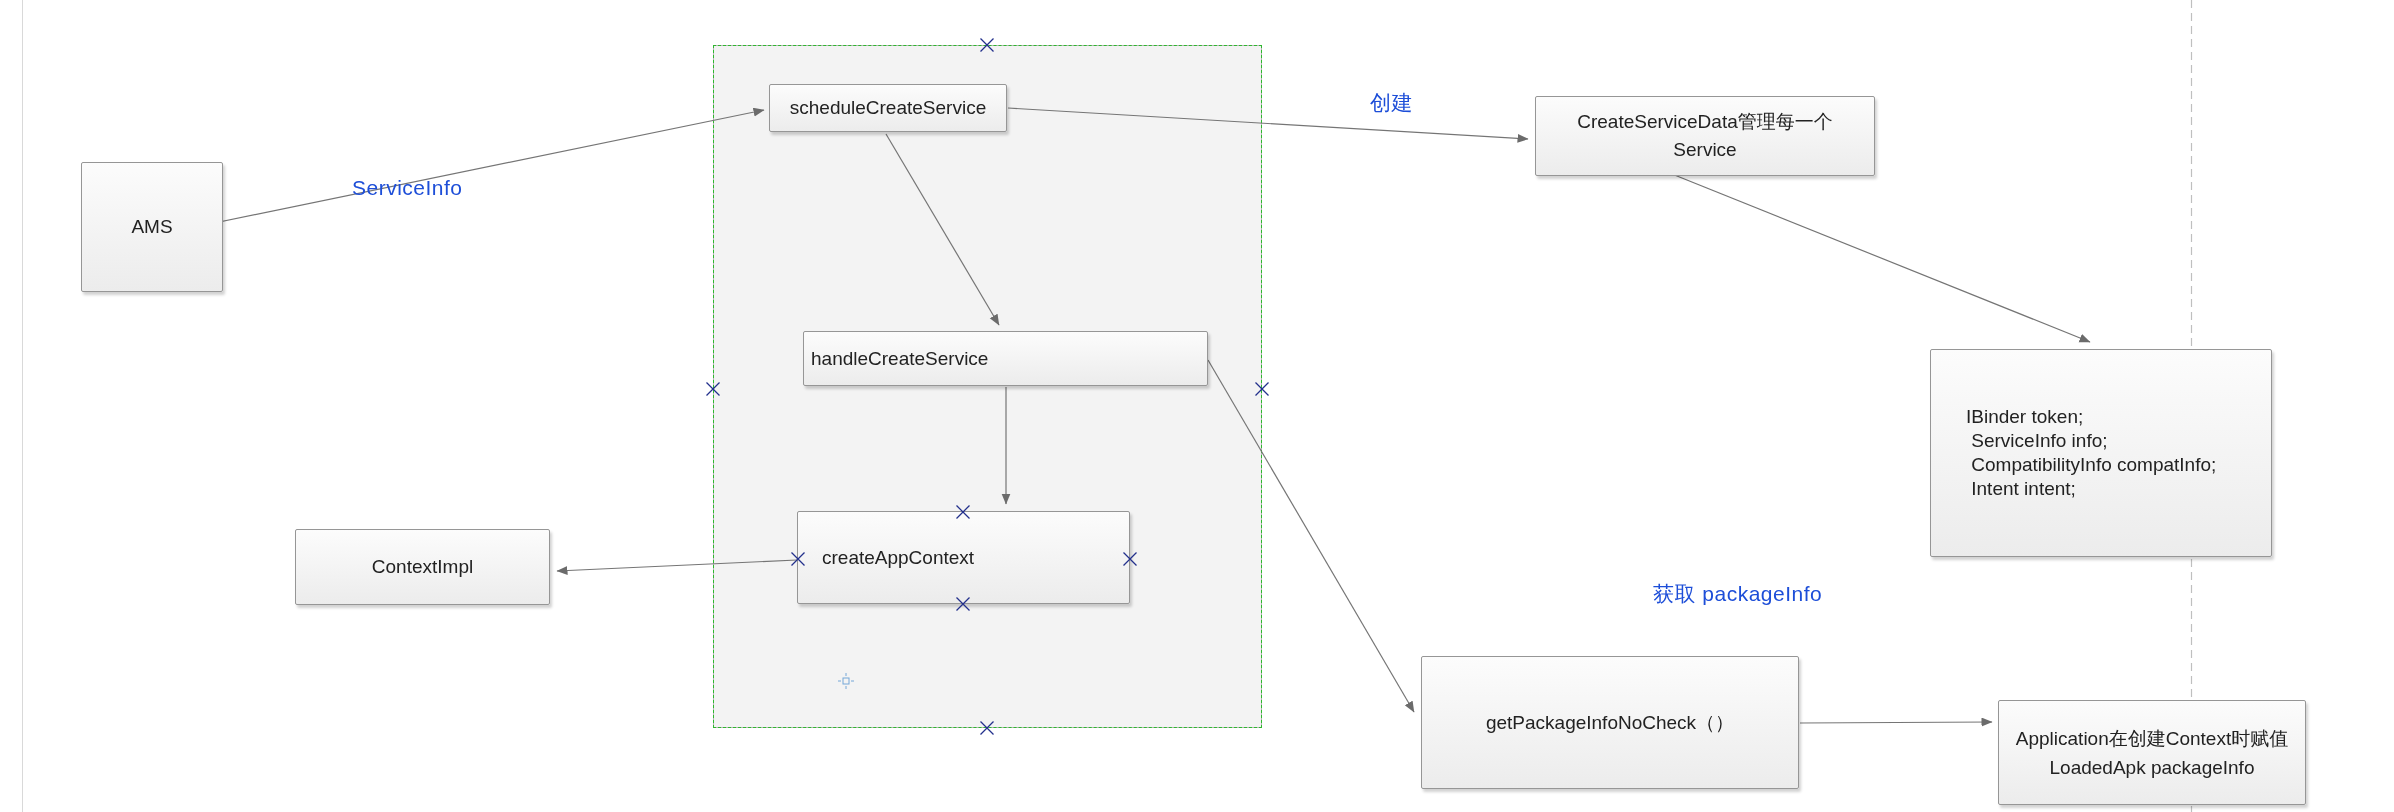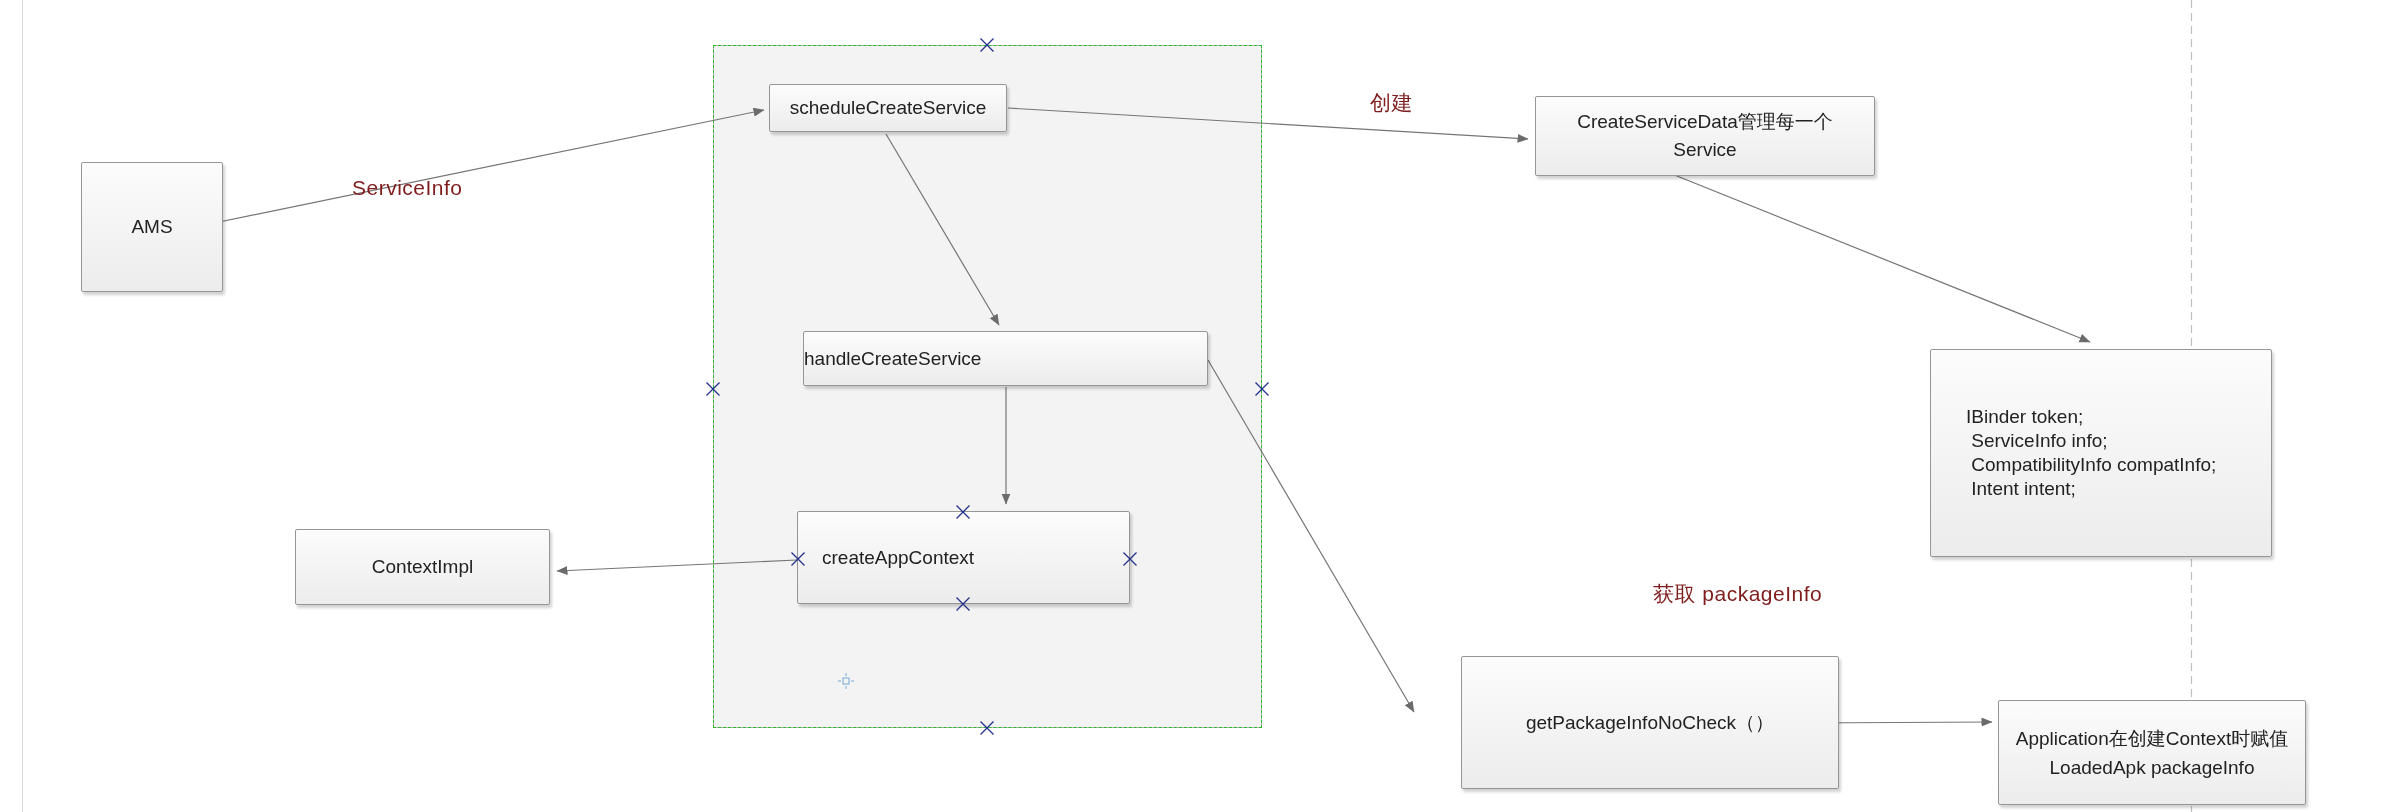--- a/index.html
+++ b/index.html
@@ -34,21 +34,21 @@
     box-shadow:2px 3px 3px rgba(0,0,0,0.18);
     display:flex;flex-direction:column;justify-content:center;
     font-size:19px;line-height:24px;color:#222;
     z-index:4;
   }
   .node.center{align-items:center;text-align:center;}
   .node.left{align-items:flex-start;text-align:left;}
   .node span{white-space:pre;}
   
   .edge-label{
-    position:absolute;z-index:4;font-size:21px;color:#7f1d1d;
+    position:absolute;z-index:4;font-size:21px;color:#1d4ed8;
     white-space:pre;letter-spacing:0.5px;
   }
   
   .handle{position:absolute;width:17px;height:17px;transform:translate(-50%,-50%);z-index:6;}
 </style>
 </head>
 <body>
 
 <div class="canvas">
 
@@ -76,21 +76,21 @@
   </svg>
 
   <div class="node center" style="left:51px;top:162px;width:142px;height:130px;margin-left:30px;">
     <span>AMS</span>
   </div>
 
   <div class="node center" style="left:769px;top:84px;width:238px;height:48px;">
     <span>scheduleCreateService</span>
   </div>
 
-  <div class="node left" style="left:803px;top:331px;width:405px;height:55px;padding-left:0;">
+  <div class="node left" style="left:803px;top:331px;width:405px;height:55px;padding-left:7px;">
     <span>handleCreateService</span>
   </div>
 
   <div class="node left" style="left:797px;top:511px;width:333px;height:93px;padding-left:24px;">
     <span>createAppContext</span>
   </div>
 
   <div class="node center" style="left:295px;top:529px;width:255px;height:76px;align-items:center;">
     <span>ContextImpl</span>
   </div>
@@ -100,21 +100,21 @@
     <span>Service</span>
   </div>
 
   <div class="node left" style="left:1930px;top:349px;width:342px;height:208px;padding-left:35px;">
     <span>IBinder token;</span>
     <span> ServiceInfo info;</span>
     <span> CompatibilityInfo compatInfo;</span>
     <span> Intent intent;</span>
   </div>
 
-  <div class="node center" style="left:1461px;top:656px;width:378px;height:133px;">
+  <div class="node center" style="left:1421px;top:656px;width:378px;height:133px;">
     <span>getPackageInfoNoCheck（）</span>
   </div>
 
   <div class="node center" style="left:1998px;top:700px;width:308px;height:105px;line-height:29px;">
     <span>Application在创建Context时赋值</span>
     <span>LoadedApk packageInfo</span>
   </div>
 
   <div class="edge-label" style="left:352px;top:176px;">ServiceInfo</div>
   <div class="edge-label" style="left:1370px;top:89px;">创建</div>

